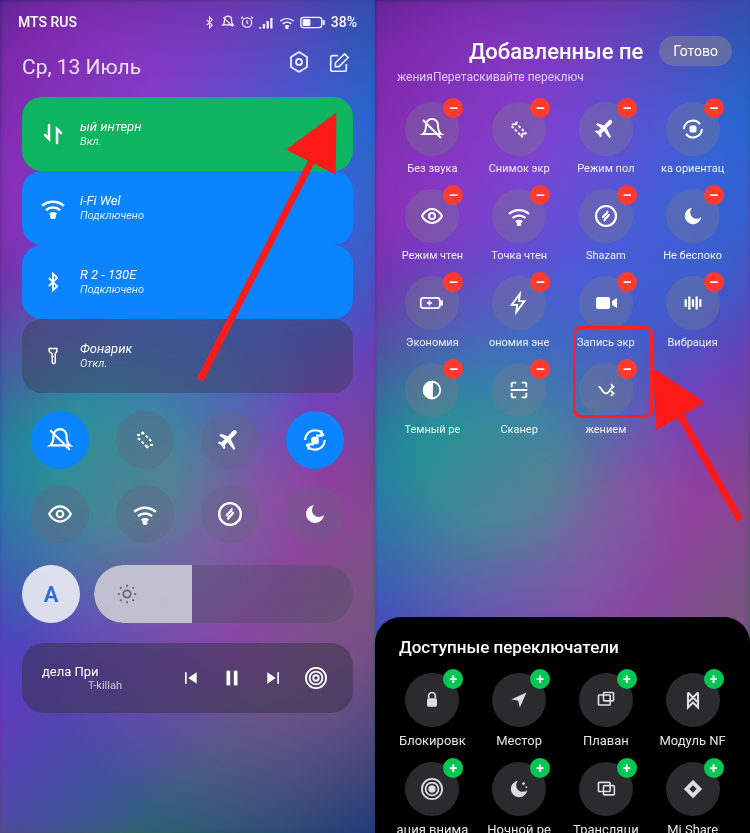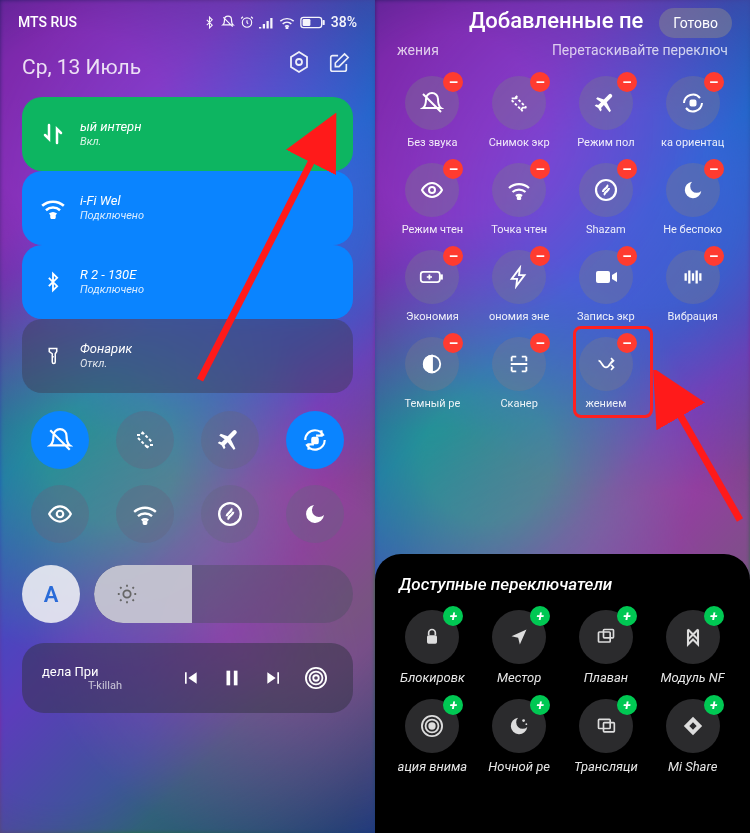--- a/index.html
+++ b/index.html
@@ -102,30 +102,30 @@
     margin:20px 22px 0; border-radius:22px;
     background:rgba(50,50,65,.5); padding:18px 20px;
     display:flex; align-items:center; gap:8px; color:#fff;
   }
   .media-text { flex:1; display:flex; flex-direction:column; font-size:13px; }
   .media-sub { font-size:11px; opacity:.7;margin-left:46px; }
   .media-btn { width:34px; height:34px; display:flex; align-items:center; justify-content:center; }
 
   
   .r-header {
-    display:flex; align-items:flex-start; padding:8px 18px 4px; color:#fff;
+    display:flex; align-items:center; padding:36px 18px 4px; color:#fff;
   }
   .r-title { flex:1; text-align:center; font-size:22px; font-weight:500; }
   .done-btn {
     background:rgba(130,130,145,.55); color:#fff; border-radius:18px;
     padding:7px 14px; font-size:14px;
   }
   .r-sub {
-    display:flex; justify-content:space-between; padding:0 22px 10px;
-    color:rgba(255,255,255,.75); font-size:14px;
+    display:flex; justify-content:flex-start; padding:0 22px 10px;
+    color:rgba(255,255,255,.75); font-size:12px;
   }
 
   .added-grid {
     display:grid; grid-template-columns:repeat(4,1fr);
     row-gap:14px; column-gap:8px;
     padding: 8px 18px 10px;
   }
   .added-item { display:flex; flex-direction:column; align-items:center; gap:6px; position:relative; }
   .added-circle {
     width:54px; height:54px; border-radius:50%;
@@ -144,22 +144,21 @@
   }
   .highlight-box {
     position:absolute; border:3px solid #ff2020; border-radius:8px;
     pointer-events:none;
   }
 
   .avail-panel {
     position:absolute; left:0; right:0; bottom:0;
     background:#000; border-radius:26px 26px 0 0;
     padding:20px 18px 0; color:#fff;
-    height: 279px;
-    font-style: italic;
+    height: 216px;
   }
   .avail-title { font-size:17px; font-weight:500; margin-bottom:16px; padding-left:6px; }
   .avail-grid {
     display:grid; grid-template-columns:repeat(4,1fr);
     row-gap:14px; column-gap:8px;
   }
   .avail-item { display:flex; flex-direction:column; align-items:center; gap:6px; }
   .avail-circle {
     width:54px; height:54px; border-radius:50%;
     background:#2b2b2d; display:flex; align-items:center; justify-content:center;

